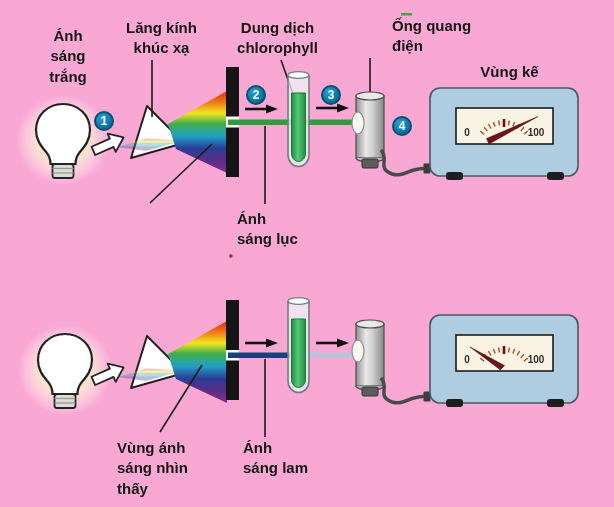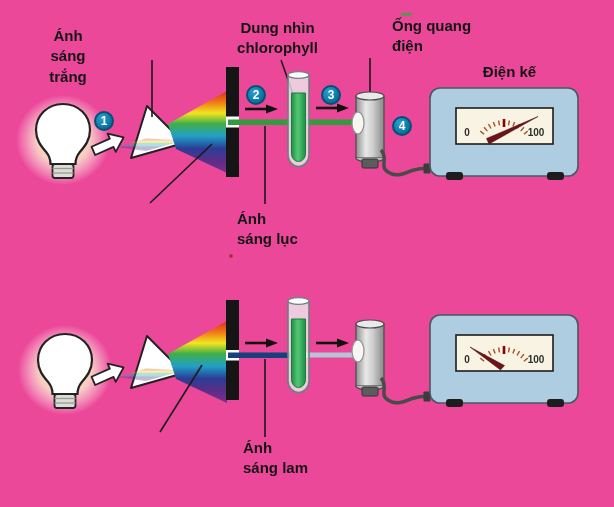--- a/index.html
+++ b/index.html
@@ -1,16 +1,16 @@
 <!DOCTYPE html>
 <html><head>
 <meta charset="utf-8">
 <style>
   html,body{margin:0;padding:0;background:#ffffff;}
-  .canvas{position:relative;width:614px;height:507px;background:#ec4899;overflow:hidden;
+  .canvas{position:relative;width:614px;height:507px;background:#f9a8d4;overflow:hidden;
           font-family:"Liberation Sans","DejaVu Sans",sans-serif;}
   .canvas svg{position:absolute;left:0;top:0;}
   .lbl{position:absolute;font-weight:700;font-size:15px;line-height:1.35;color:#151515;
        white-space:pre-line;}
   .ctr{text-align:center;}
   .badge{position:absolute;width:20px;height:20px;border-radius:50%;
          background:radial-gradient(circle at 35% 30%, #2b9fce 0%, #0c7cab 55%, #075a80 100%);
          border:2px solid #06506f;box-sizing:border-box;color:#ffffff;font-weight:700;
          font-size:12px;line-height:16px;text-align:center;}
   .svgtxt{font-family:"Liberation Sans","DejaVu Sans",sans-serif;font-weight:700;font-size:10px;fill:#2e2e2e;}
@@ -155,27 +155,32 @@
     <path d="M381,378 C390,387 376,396 392,402 C404,406 410,395 426,396.5" fill="none" stroke="#4a4a4a" stroke-width="3.5"></path>
     <rect x="423.5" y="391.5" width="7" height="10" rx="1" fill="#3c3c3c"></rect>
     <use href="#p-meter" xlink:href="#p-meter" transform="translate(0,227)"></use>
     <polygon points="470,347 500.5,370 504.5,365.5" fill="#70121a" stroke="#3a0a0c" stroke-width="0.5"></polygon>
   </g>
 </svg>
 
 <div class="lbl ctr" style="left:33px;top:26px;width:70px;">Ánh
 sáng
 trắng</div>
-<div class="lbl ctr" style="left:220px;top:18px;width:115px;">Dung nhìn
+<div class="lbl ctr" style="left:104px;top:18px;width:115px;">Lăng kính
+khúc xạ</div>
+<div class="lbl ctr" style="left:220px;top:18px;width:115px;">Dung dịch
 chlorophyll</div>
 <div class="lbl" style="left:352px;top:16px;width:110px;margin-left:40px;">Ống quang
 điện</div>
-<div class="lbl ctr" style="left:462px;top:62px;width:95px;">Điện kế</div>
+<div class="lbl ctr" style="left:462px;top:62px;width:95px;">Vùng kế</div>
 <div class="lbl" style="left:237px;top:209px;width:95px;">Ánh
 sáng lục</div>
+<div class="lbl" style="left:117px;top:438px;width:105px;">Vùng ánh
+sáng nhìn
+thấy</div>
 <div class="lbl" style="left:243px;top:438px;width:95px;">Ánh
 sáng lam</div>
 
 <div class="badge" style="left:94px;top:111px;">1</div>
 <div class="badge" style="left:246px;top:85px;">2</div>
 <div class="badge" style="left:321px;top:85px;">3</div>
 <div class="badge" style="left:392px;top:116px;">4</div>
 
 </div>
 

